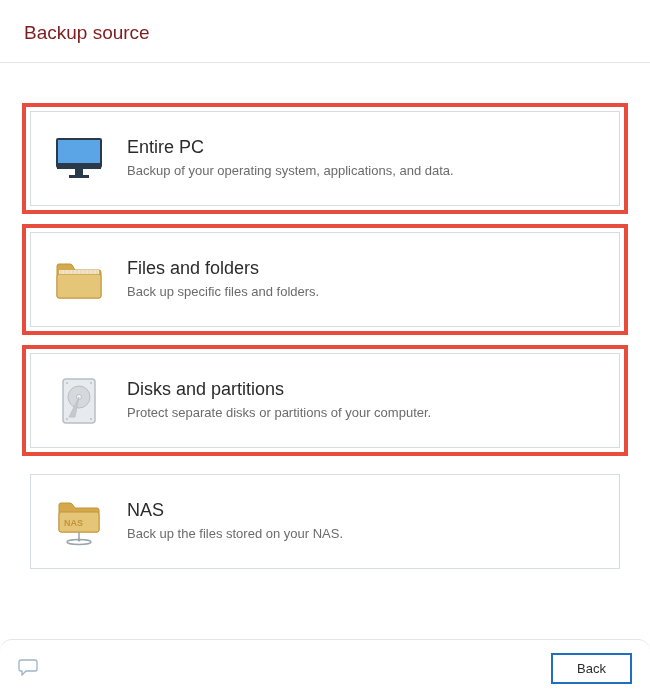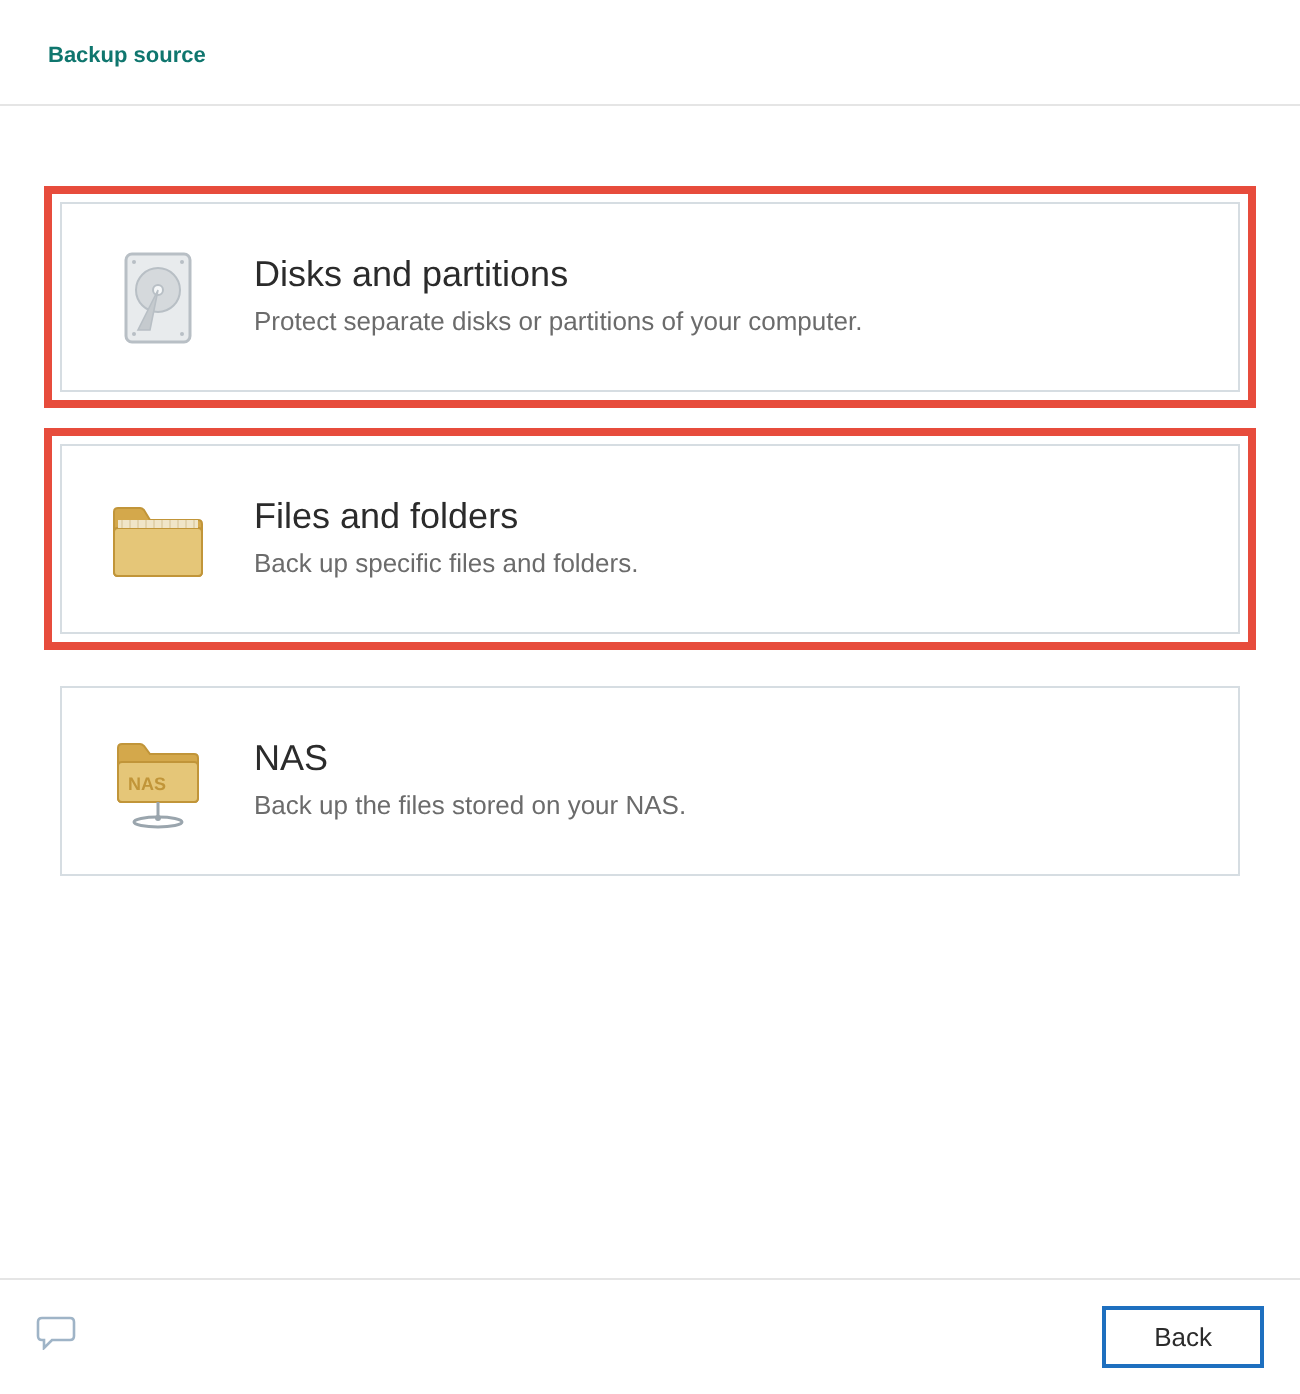--- a/index.html
+++ b/index.html
@@ -13,23 +13,23 @@
       width: 650px;
       height: 697px;
       position: relative;
       overflow: hidden;
     }
     .header {
       padding: 22px 24px 18px 24px;
       border-bottom: 1px solid #e5e5e5;
     }
     .page-title {
-      font-size: 11px;
-      font-weight: 700;
-      color: #0f766e;
+      font-size: 19px;
+      font-weight: 400;
+      color: #7f1d1d;
     }
     .content {
       padding: 40px 22px 20px 22px;
     }
     .option-wrap {
       margin-bottom: 10px;
       padding: 4px;
       border: 4px solid transparent;
     }
     .option-wrap.highlighted {
@@ -69,20 +69,21 @@
     .footer {
       position: absolute;
       bottom: 0;
       left: 0;
       right: 0;
       border-top: 1px solid #e5e5e5;
       padding: 13px 18px;
       display: flex;
       align-items: center;
       justify-content: space-between;
+      border-radius: 12px;
     }
     .back-button {
       border: 2px solid #1e6fbf;
       background: #ffffff;
       color: #2b2b2b;
       font-size: 13px;
       padding: 6px 24px;
       cursor: pointer;
       font-family: inherit;
     }
@@ -92,38 +93,33 @@
   </style>
 </head>
 <body>
 
 <div class="header">
   <div class="page-title">Backup source</div>
 </div>
 
 <div class="content">
 
-
   <div class="option-wrap highlighted">
     <div class="option-card">
       <div class="option-icon">
-        <svg width="36" height="48" viewBox="0 0 36 48">
-          <rect x="2" y="2" width="32" height="44" rx="3" fill="#e8ebed" stroke="#b8bfc5" stroke-width="1.5"></rect>
-          <circle cx="18" cy="20" r="11" fill="#d5d9dc" stroke="#b8bfc5" stroke-width="1"></circle>
-          <circle cx="18" cy="20" r="2.5" fill="#f5f7f8" stroke="#b8bfc5"></circle>
-          <path d="M 18 20 L 8 40 L 14 40 Z" fill="#c5cace" stroke="#b8bfc5" stroke-width="0.8"></path>
-          <circle cx="6" cy="6" r="1" fill="#b8bfc5"></circle>
-          <circle cx="30" cy="6" r="1" fill="#b8bfc5"></circle>
-          <circle cx="6" cy="42" r="1" fill="#b8bfc5"></circle>
-          <circle cx="30" cy="42" r="1" fill="#b8bfc5"></circle>
+        <svg width="48" height="44" viewBox="0 0 48 44">
+          <rect x="2" y="2" width="44" height="28" rx="1" fill="#5ba4e5" stroke="#2b3a4a" stroke-width="2"></rect>
+          <rect x="2" y="26" width="44" height="6" fill="#2b3a4a"></rect>
+          <rect x="20" y="32" width="8" height="6" fill="#2b3a4a"></rect>
+          <rect x="14" y="38" width="20" height="3" fill="#2b3a4a"></rect>
         </svg>
       </div>
       <div class="option-text">
-        <div class="option-title">Disks and partitions</div>
-        <div class="option-desc">Protect separate disks or partitions of your computer.</div>
+        <div class="option-title">Entire PC</div>
+        <div class="option-desc">Backup of your operating system, applications, and data.</div>
       </div>
     </div>
   </div>
 
   <div class="option-wrap highlighted">
     <div class="option-card">
       <div class="option-icon">
         <svg width="48" height="40" viewBox="0 0 48 40">
           <path d="M 2 8 L 2 36 Q 2 38 4 38 L 44 38 Q 46 38 46 36 L 46 12 Q 46 10 44 10 L 20 10 L 17 5 Q 16 4 15 4 L 4 4 Q 2 4 2 6 Z" fill="#d4a84b" stroke="#c19539" stroke-width="1"></path>
           <path d="M 4 14 L 44 14 Q 46 14 46 16 L 46 36 Q 46 38 44 38 L 4 38 Q 2 38 2 36 L 2 16 Q 2 14 4 14 Z" fill="#e5c678" stroke="#c19539" stroke-width="1"></path>
@@ -136,20 +132,41 @@
           <line x1="26" y1="10" x2="26" y2="14" stroke="#d4c090" stroke-width="0.5"></line>
           <line x1="30" y1="10" x2="30" y2="14" stroke="#d4c090" stroke-width="0.5"></line>
           <line x1="34" y1="10" x2="34" y2="14" stroke="#d4c090" stroke-width="0.5"></line>
           <line x1="38" y1="10" x2="38" y2="14" stroke="#d4c090" stroke-width="0.5"></line>
           <line x1="42" y1="10" x2="42" y2="14" stroke="#d4c090" stroke-width="0.5"></line>
         </svg>
       </div>
       <div class="option-text">
         <div class="option-title">Files and folders</div>
         <div class="option-desc">Back up specific files and folders.</div>
+      </div>
+    </div>
+  </div>
+
+  <div class="option-wrap highlighted">
+    <div class="option-card">
+      <div class="option-icon">
+        <svg width="36" height="48" viewBox="0 0 36 48">
+          <rect x="2" y="2" width="32" height="44" rx="3" fill="#e8ebed" stroke="#b8bfc5" stroke-width="1.5"></rect>
+          <circle cx="18" cy="20" r="11" fill="#d5d9dc" stroke="#b8bfc5" stroke-width="1"></circle>
+          <circle cx="18" cy="20" r="2.5" fill="#f5f7f8" stroke="#b8bfc5"></circle>
+          <path d="M 18 20 L 8 40 L 14 40 Z" fill="#c5cace" stroke="#b8bfc5" stroke-width="0.8"></path>
+          <circle cx="6" cy="6" r="1" fill="#b8bfc5"></circle>
+          <circle cx="30" cy="6" r="1" fill="#b8bfc5"></circle>
+          <circle cx="6" cy="42" r="1" fill="#b8bfc5"></circle>
+          <circle cx="30" cy="42" r="1" fill="#b8bfc5"></circle>
+        </svg>
+      </div>
+      <div class="option-text">
+        <div class="option-title">Disks and partitions</div>
+        <div class="option-desc">Protect separate disks or partitions of your computer.</div>
       </div>
     </div>
   </div>
 
   <div class="option-wrap">
     <div class="option-card">
       <div class="option-icon">
         <svg width="48" height="48" viewBox="0 0 48 48">
           <path d="M 4 8 L 4 32 Q 4 34 6 34 L 42 34 Q 44 34 44 32 L 44 12 Q 44 10 42 10 L 20 10 L 17 6 Q 16 5 15 5 L 6 5 Q 4 5 4 7 Z" fill="#d4a84b" stroke="#c19539" stroke-width="1"></path>
           <path d="M 6 14 L 42 14 Q 44 14 44 16 L 44 32 Q 44 34 42 34 L 6 34 Q 4 34 4 32 L 4 16 Q 4 14 6 14 Z" fill="#e5c678" stroke="#c19539" stroke-width="1"></path>

